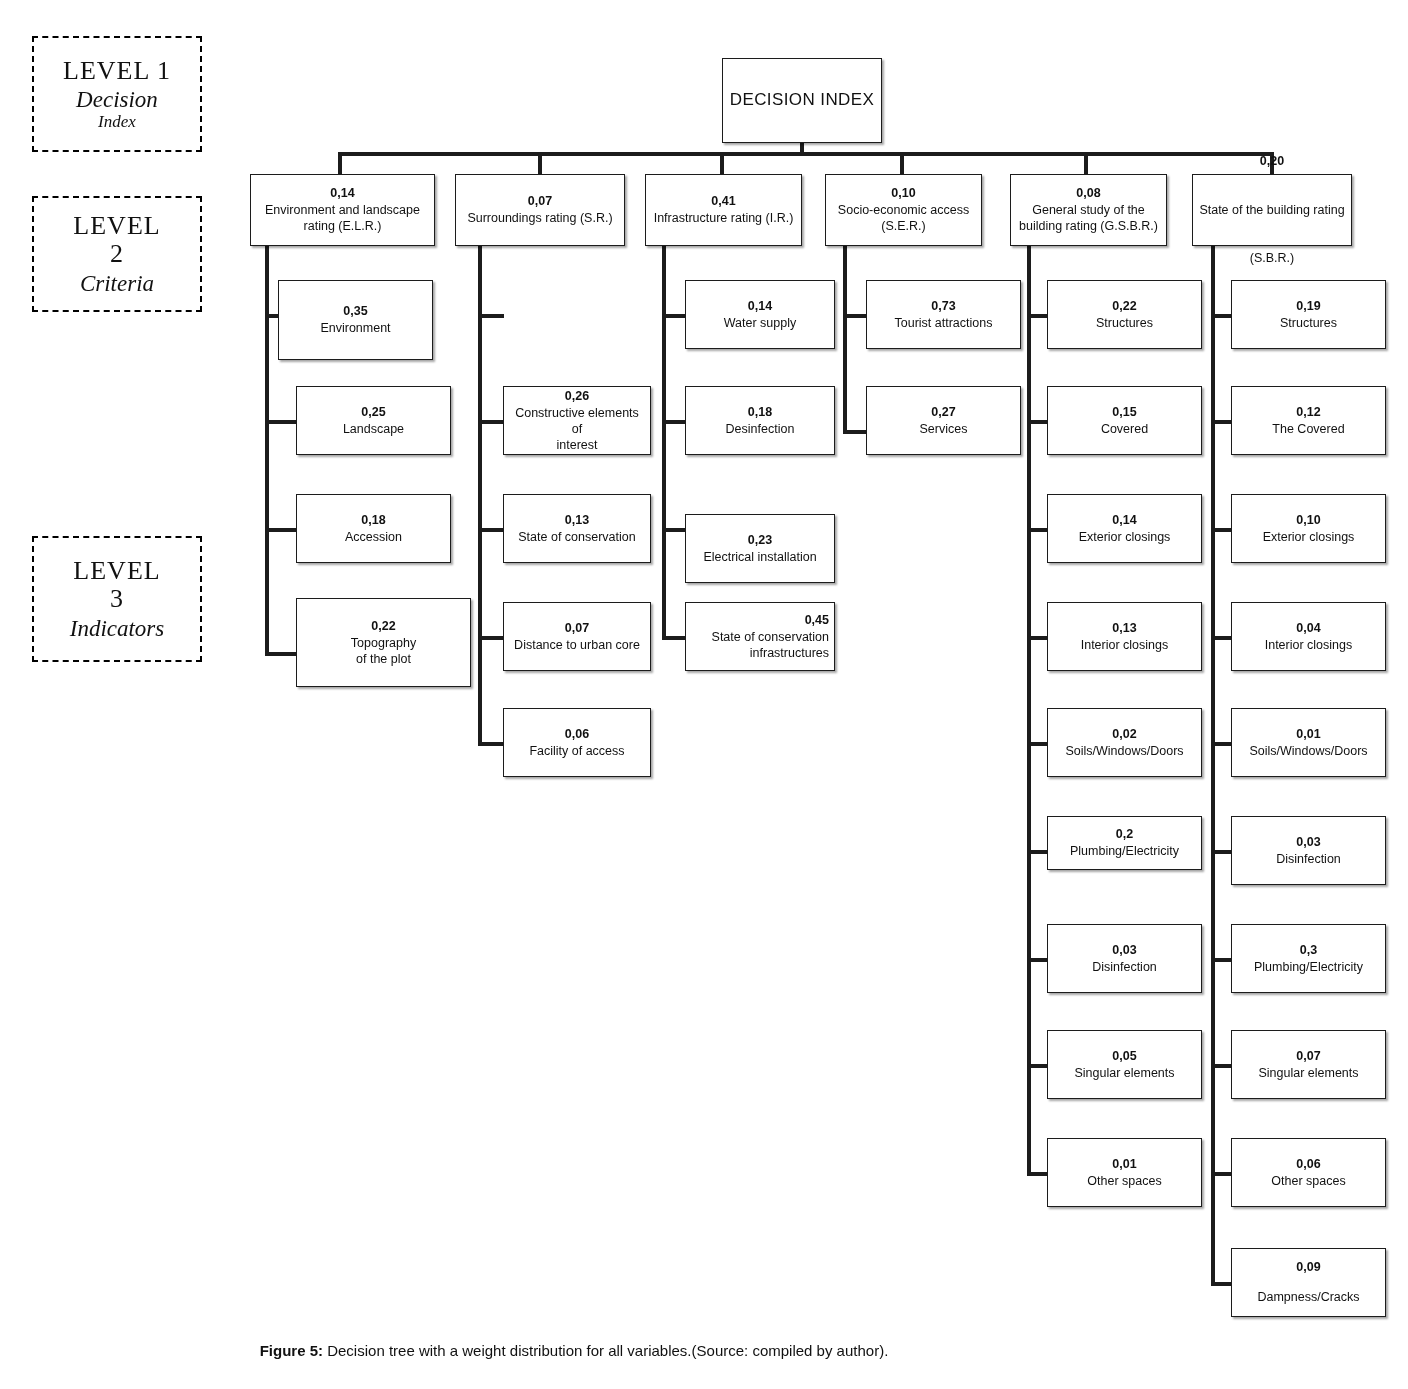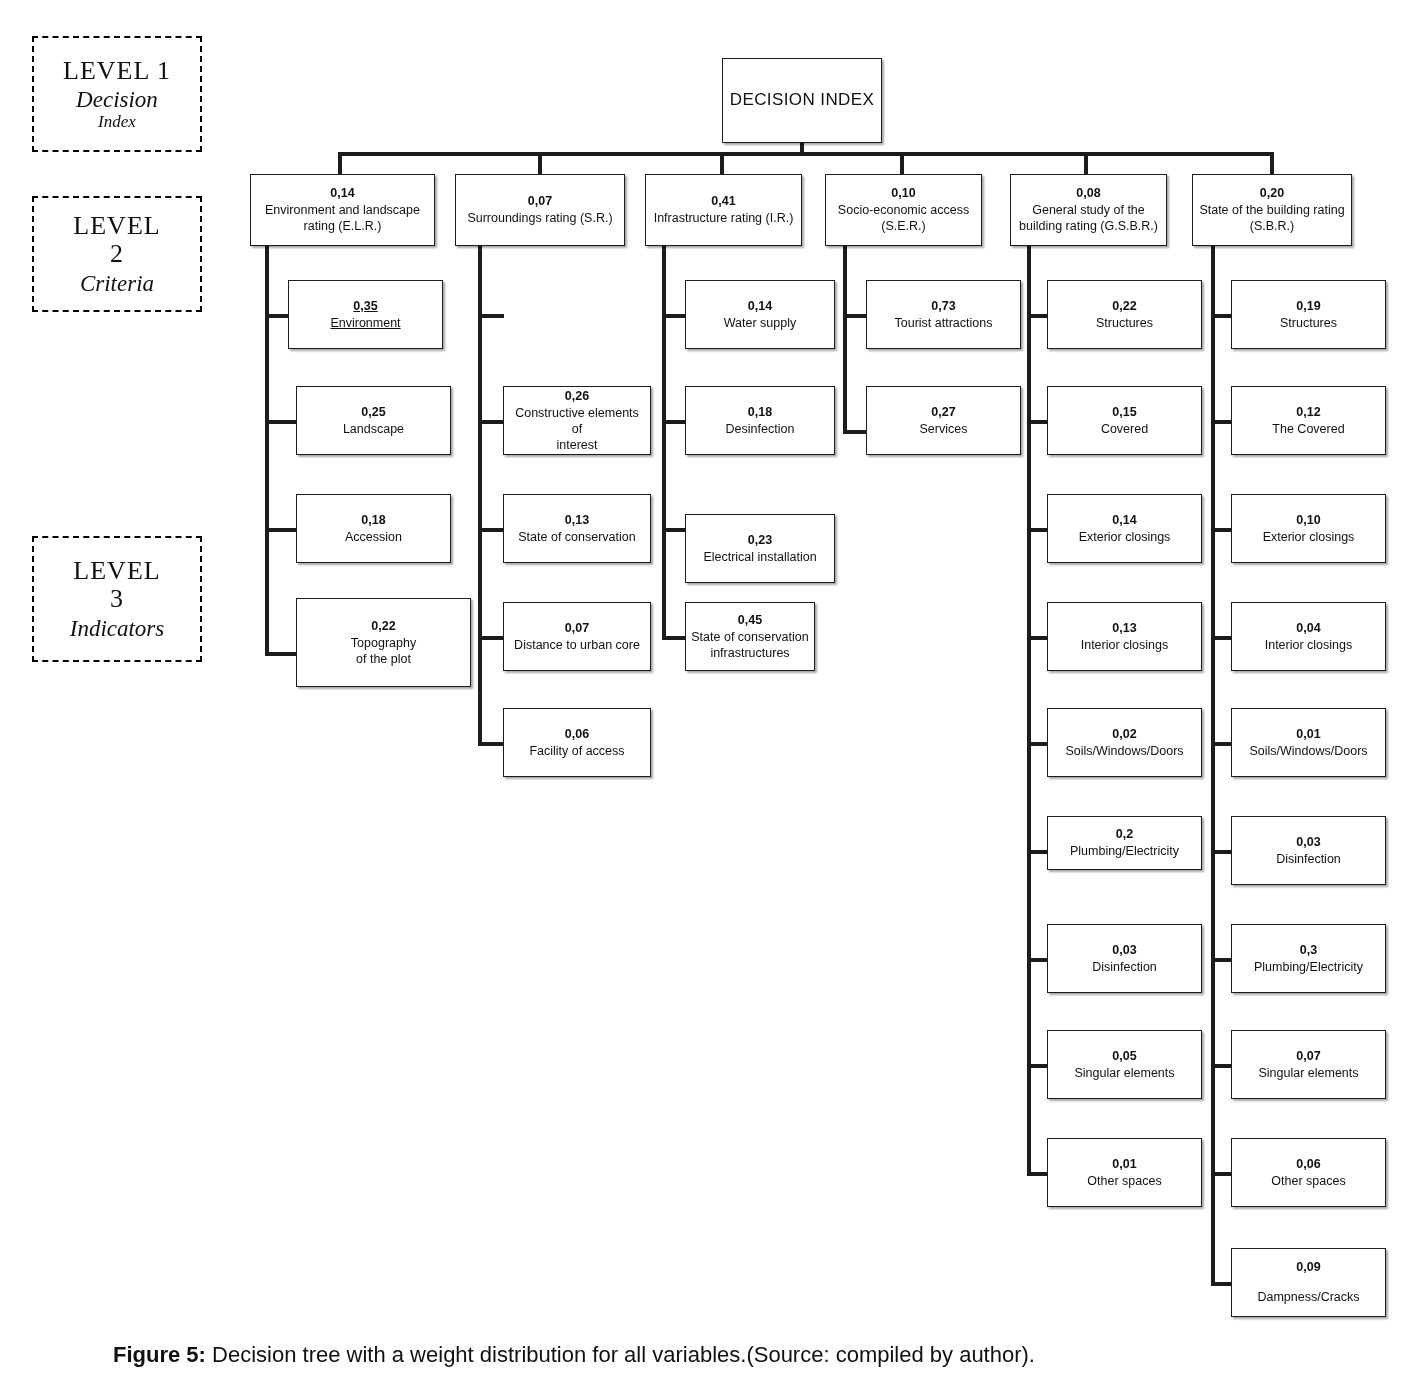--- a/index.html
+++ b/index.html
@@ -39,21 +39,21 @@
   .node.root .lbl{font-size:17px;letter-spacing:.4px;}
 
   
   .ln{position:absolute;background:#1c1c1c;z-index:1;}
   .ln.h{height:4px;}
   .ln.v{width:4px;}
 
   
   .caption{
     position:absolute;left:0;width:1148px;text-align:center;
-    font-size:22px;color:#111;
+    font-size:15px;color:#111;
   }
   .caption b{font-weight:bold;}
 </style>
 </head>
 <body>
 
 <div id="stage">
 
   <div class="level-badge" style="left:32px;top:36px;width:166px;height:112px;">
     <div class="lv-title">LEVEL 1</div>
@@ -103,33 +103,33 @@
   <div class="node" style="left:825px;top:174px;width:157px;height:72px;">
     <div class="w">0,10</div>
     <div class="lbl">Socio-economic access</div>
     <div class="lbl">(S.E.R.)</div>
   </div>
   <div class="node" style="left:1010px;top:174px;width:157px;height:72px;">
     <div class="w">0,08</div>
     <div class="lbl">General study of the</div>
     <div class="lbl">building rating (G.S.B.R.)</div>
   </div>
-  <div class="node" style="left:1192px;top:174px;width:160px;height:72px;">
+  <div class="node" style="left:1192px;top:174px;width:160px;height:72px;gap:32px;">
     <div class="w">0,20</div>
     <div class="lbl">State of the building rating</div>
     <div class="lbl">(S.B.R.)</div>
   </div>
 
   <div class="ln v" style="left:265px;top:246px;height:410px;"></div>
   <div class="ln h" style="left:265px;top:314px;width:32px;"></div>
   <div class="ln h" style="left:265px;top:420px;width:32px;"></div>
   <div class="ln h" style="left:265px;top:528px;width:32px;"></div>
   <div class="ln h" style="left:265px;top:652px;width:32px;"></div>
 
-  <div class="node" style="left:288px;top:280px;width:155px;height:69px;text-decoration:underline;">
+  <div class="node" style="left:278px;top:280px;width:155px;height:80px;">
     <div class="w">0,35</div>
     <div class="lbl">Environment</div>
   </div>
   <div class="node" style="left:296px;top:386px;width:155px;height:69px;">
     <div class="w">0,25</div>
     <div class="lbl">Landscape</div>
   </div>
   <div class="node" style="left:296px;top:494px;width:155px;height:69px;">
     <div class="w">0,18</div>
     <div class="lbl">Accession</div>
@@ -176,21 +176,21 @@
     <div class="lbl">Water supply</div>
   </div>
   <div class="node" style="left:685px;top:386px;width:150px;height:69px;">
     <div class="w">0,18</div>
     <div class="lbl">Desinfection</div>
   </div>
   <div class="node" style="left:685px;top:494px;width:150px;height:69px;margin-top:20px;">
     <div class="w">0,23</div>
     <div class="lbl">Electrical installation</div>
   </div>
-  <div class="node" style="left:685px;top:602px;width:130px;height:69px;">
+  <div class="node" style="left:685px;top:602px;width:150px;height:69px;align-items:flex-end;">
     <div class="w">0,45</div>
     <div class="lbl">State of conservation</div>
     <div class="lbl">infrastructures</div>
   </div>
 
   <div class="ln v" style="left:843px;top:246px;height:188px;"></div>
   <div class="ln h" style="left:843px;top:314px;width:24px;"></div>
   <div class="ln h" style="left:843px;top:430px;width:24px;"></div>
 
   <div class="node" style="left:866px;top:280px;width:155px;height:69px;">

